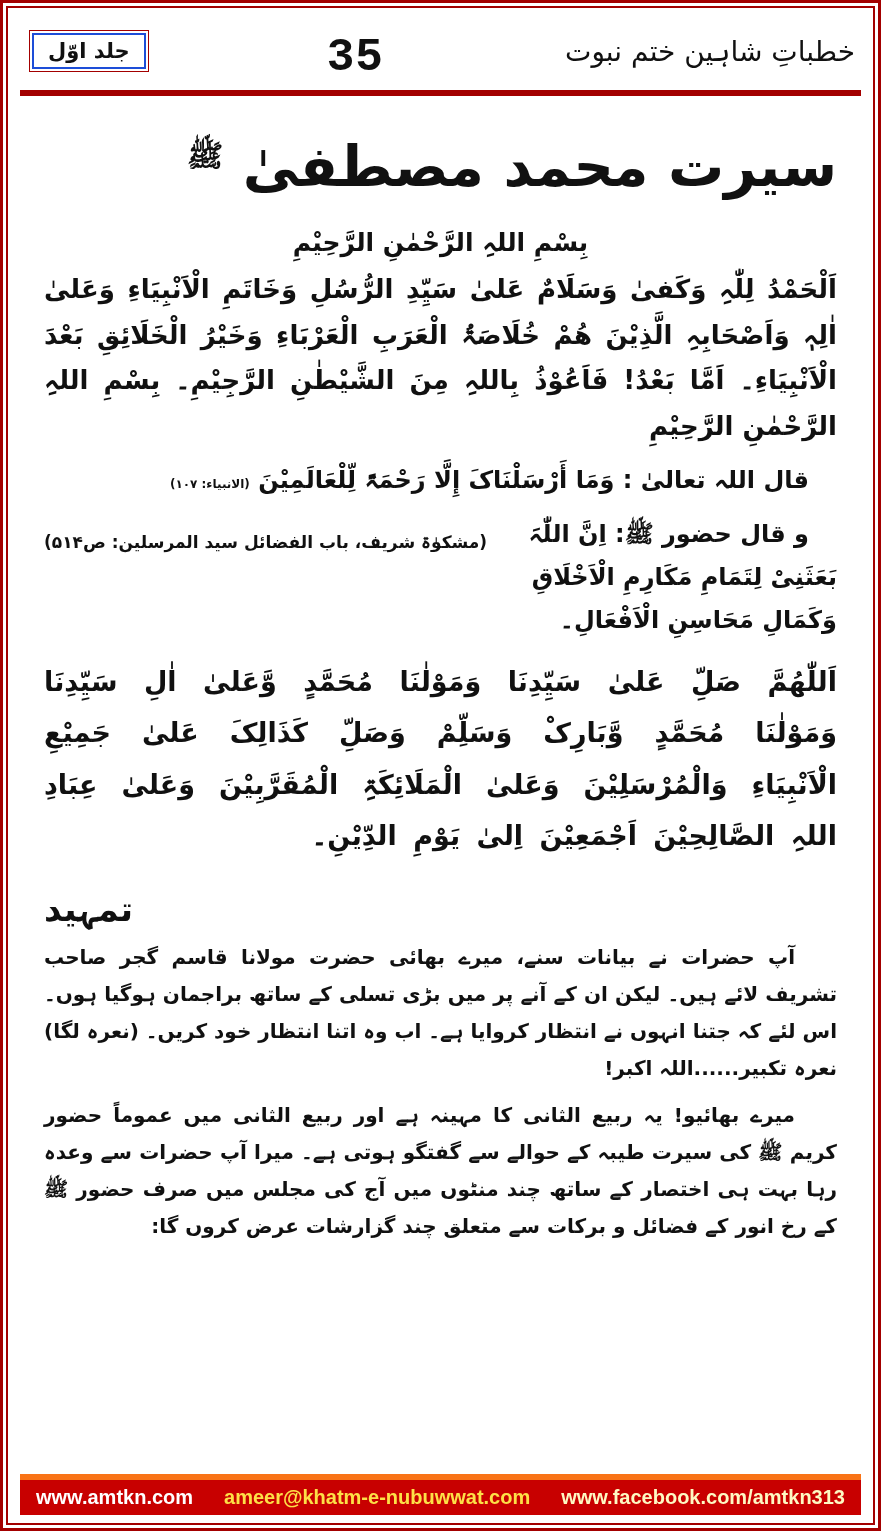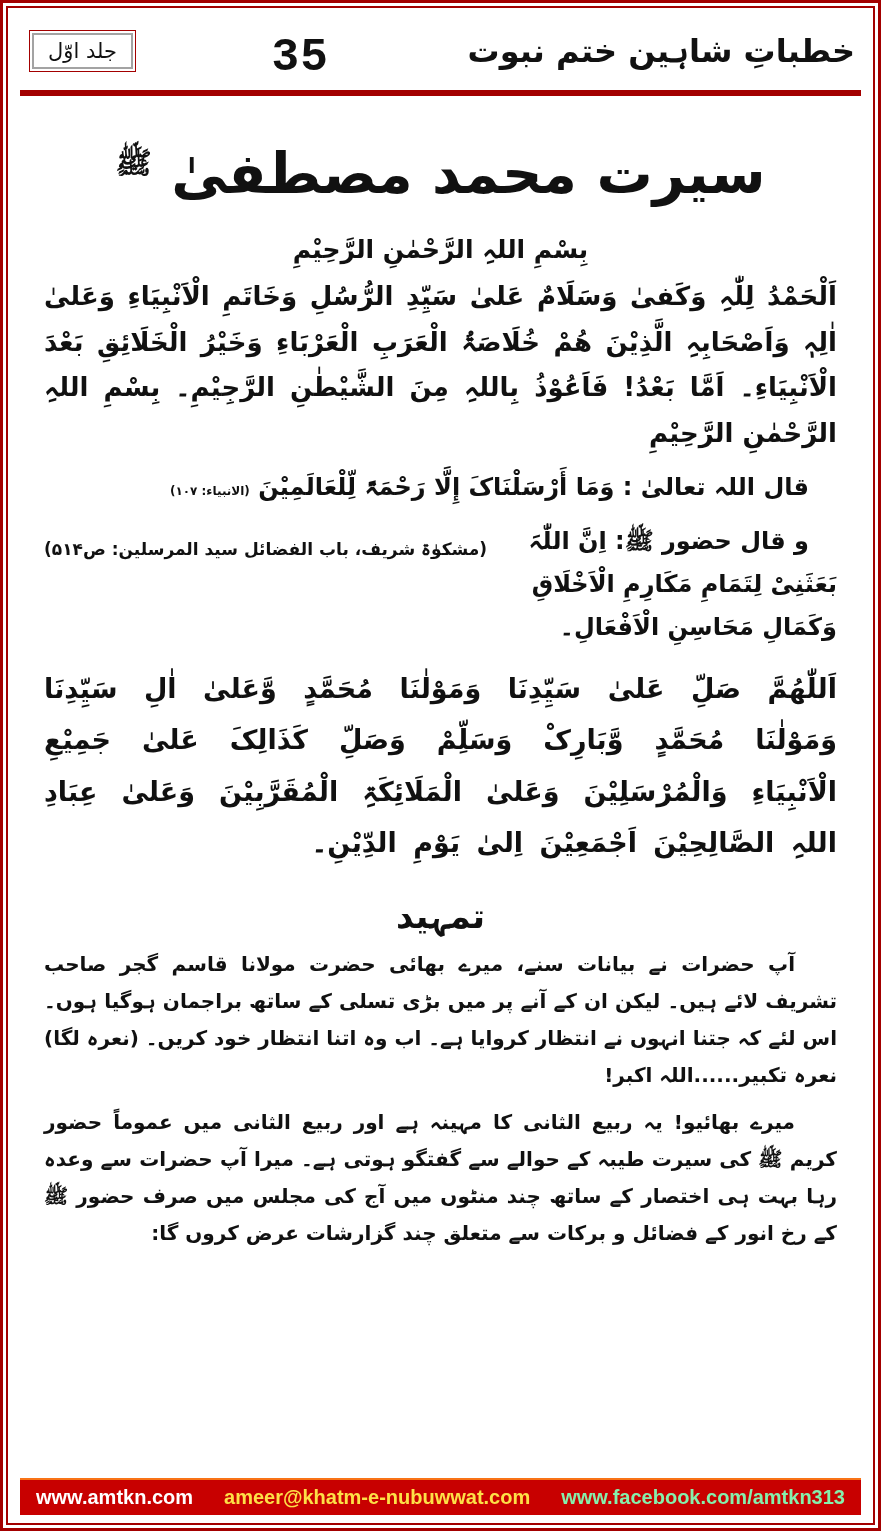--- a/index.html
+++ b/index.html
@@ -22,57 +22,56 @@
     padding: 6px 10px 6px 10px;
   }
   
   .header-row {
     display: flex;
     align-items: center;
     justify-content: space-between;
     padding: 4px 8px 6px 8px;
   }
   .volume-box {
-    border: 2px solid #a3a3a3;
+    border: 2px solid #1d4ed8;
     outline: 1px solid #a30000;
     outline-offset: 2px;
     padding: 4px 14px;
     font-size: 21px;
-    font-weight: normal;
+    font-weight: bold;
     margin-left: 6px;
   }
   .page-num {
     font-family: Liberation Mono, monospace;
     font-size: 46px;
     font-weight: bold;
     letter-spacing: 1px;
     margin-top: 14px;
   }
   .book-title {
-    font-size: 32px;
-    font-weight: bold;
+    font-size: 28px;
+    font-weight: normal;
   }
   .header-rule {
     height: 4px;
     border-top: 4px solid #a30000;
     border-bottom: 2px solid #a30000;
     margin: 0 2px;
   }
   
   .content {
     flex: 1;
     padding: 10px 26px 0 26px;
     overflow: hidden;
   }
   .main-title {
-    text-align: center;
     font-size: 56px;
     font-weight: bold;
     line-height: 1.4;
-    margin-top: 29px;
+    margin-top: 22px;
   }
   .main-title .honorific {
     font-size: 30px;
     vertical-align: super;
   }
   .basmala-line {
     text-align: center;
     font-size: 25px;
     font-weight: bold;
     margin: 22px 0 10px 0;
@@ -103,50 +102,50 @@
   }
   p.durood {
     font-size: 27px;
     font-weight: bold;
     line-height: 1.9;
     text-align: justify;
     word-spacing: 7px;
     margin-top: 14px;
   }
   .section-heading {
-    text-align: center;
+    text-align: left;
     font-size: 34px;
     font-weight: bold;
     margin: 28px 0 10px 0;
   }
   p.urdu {
     font-size: 20px;
     font-weight: bold;
     line-height: 1.85;
     text-align: justify;
     text-indent: 42px;
     margin-top: 10px;
   }
   
   .footer-bar {
     margin: 6px 2px 2px 2px;
     background: #c80000;
-    border-top: 2px solid #f97316;
+    border-top: 6px solid #f97316;
     display: flex;
     align-items: center;
     justify-content: space-between;
     direction: ltr;
     padding: 6px 16px;
     font-family: "Liberation Sans", sans-serif;
     font-weight: bold;
     font-size: 20px;
   }
   .footer-bar .site { color: #ffffff; }
   .footer-bar .email { color: #fde047; }
-  .footer-bar .fb { color: #86efac; text-align: right; }
+  .footer-bar .fb { color: #fef9c3; text-align: right; }
 </style>
 </head>
 <body>
 
 <div class="page-frame">
   <div class="page-inner">
 
     <div class="header-row">
       <span class="book-title">خطباتِ شاہین ختم نبوت</span>
       <span class="page-num">35</span>

